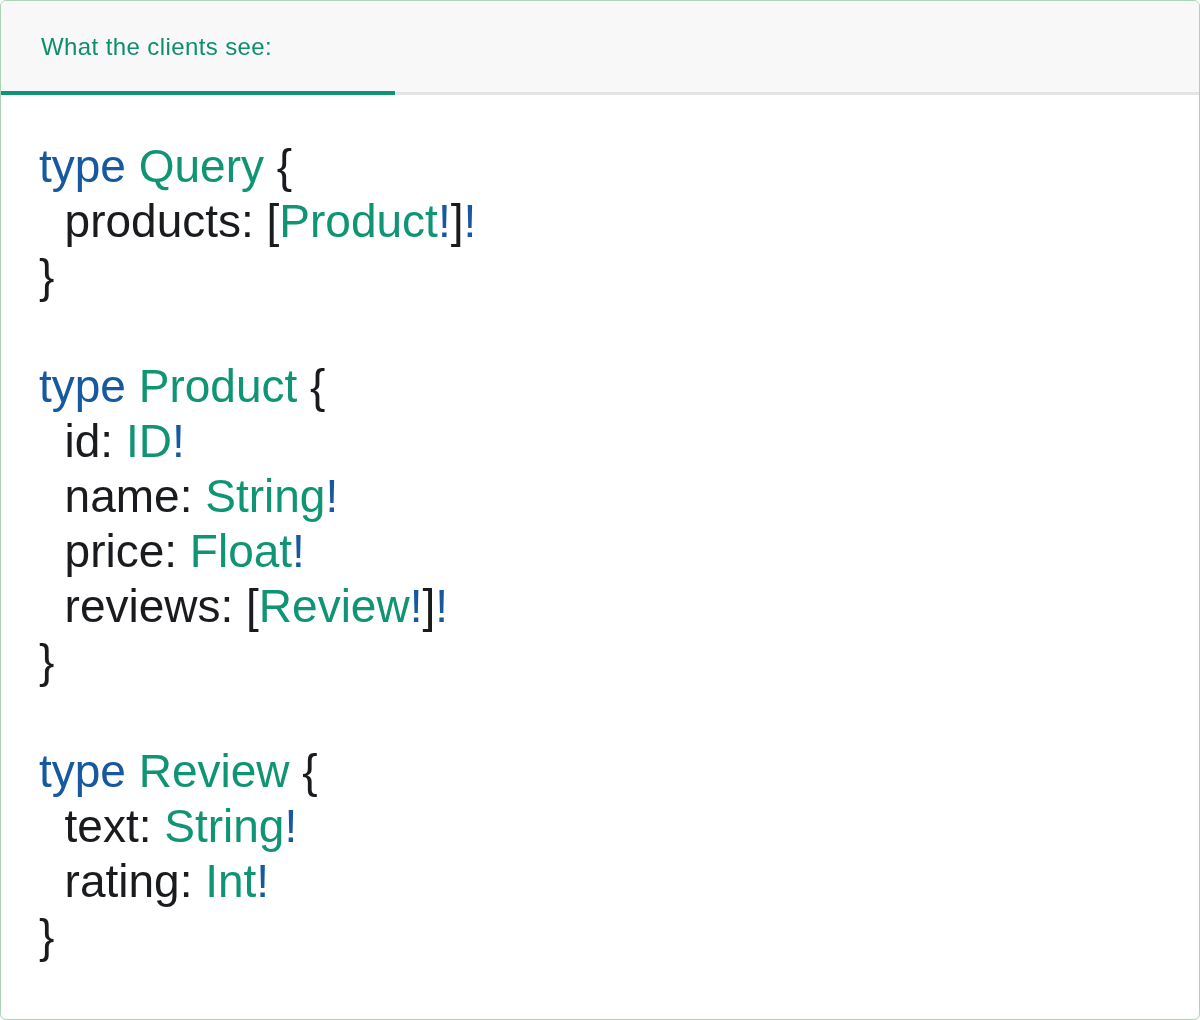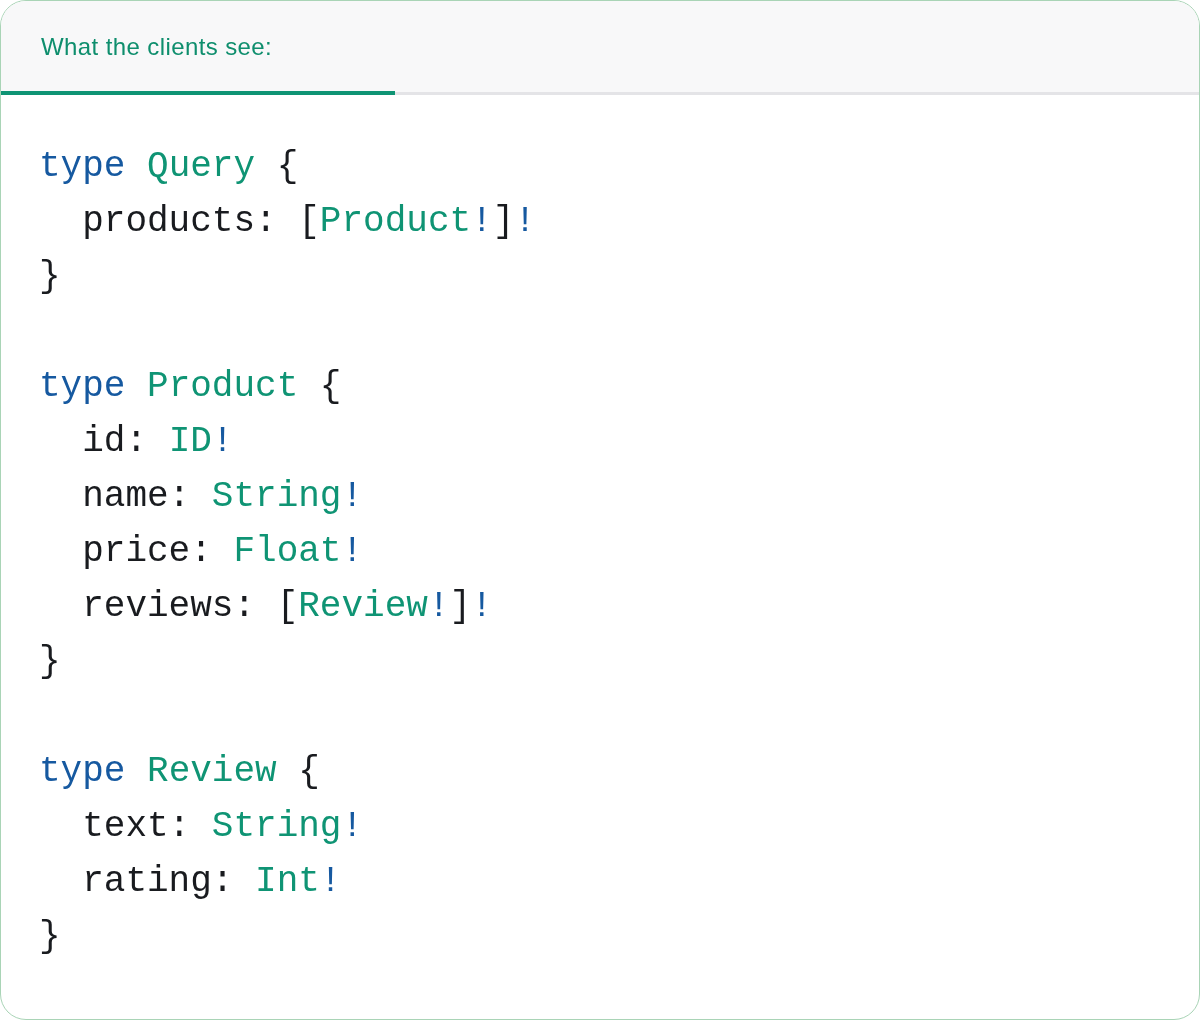--- a/index.html
+++ b/index.html
@@ -15,21 +15,21 @@
   }
   *{margin:0;padding:0;box-sizing:border-box;}
   html,body{width:1200px;height:1020px;background:#ffffff;}
   body{font-family:"Liberation Sans",sans-serif;}
 
   .card{
     width:1200px;
     height:1020px;
     background:var(--card-bg);
     border:1px solid var(--card-border);
-    border-radius:26px;
+    border-radius:6px;
     overflow:hidden;
     position:relative;
   }
 
   .panel-header{
     position:relative;
     height:94px;
     background:var(--header-bg);
     border-bottom:3px solid var(--divider);
     display:flex;
@@ -46,22 +46,22 @@
     position:absolute;
     left:0;
     bottom:-3px;
     width:394px;
     height:4px;
     background:var(--tab-underline);
   }
 
   .code-block{
     padding:44px 30px 0 38px;
-    font-family:Liberation Mono, monospace;
-    font-size:36px;
+    font-family:Liberation Sans, sans-serif;
+    font-size:46px;
     font-weight:500;
     line-height:55px;
     white-space:pre;
     color:var(--plain);
   }
   .code-line{min-height:55px;}
   .tok-kw{color:var(--keyword);}
   .tok-ty{color:var(--type);}
   .tok-pl{color:var(--plain);}
 </style>

